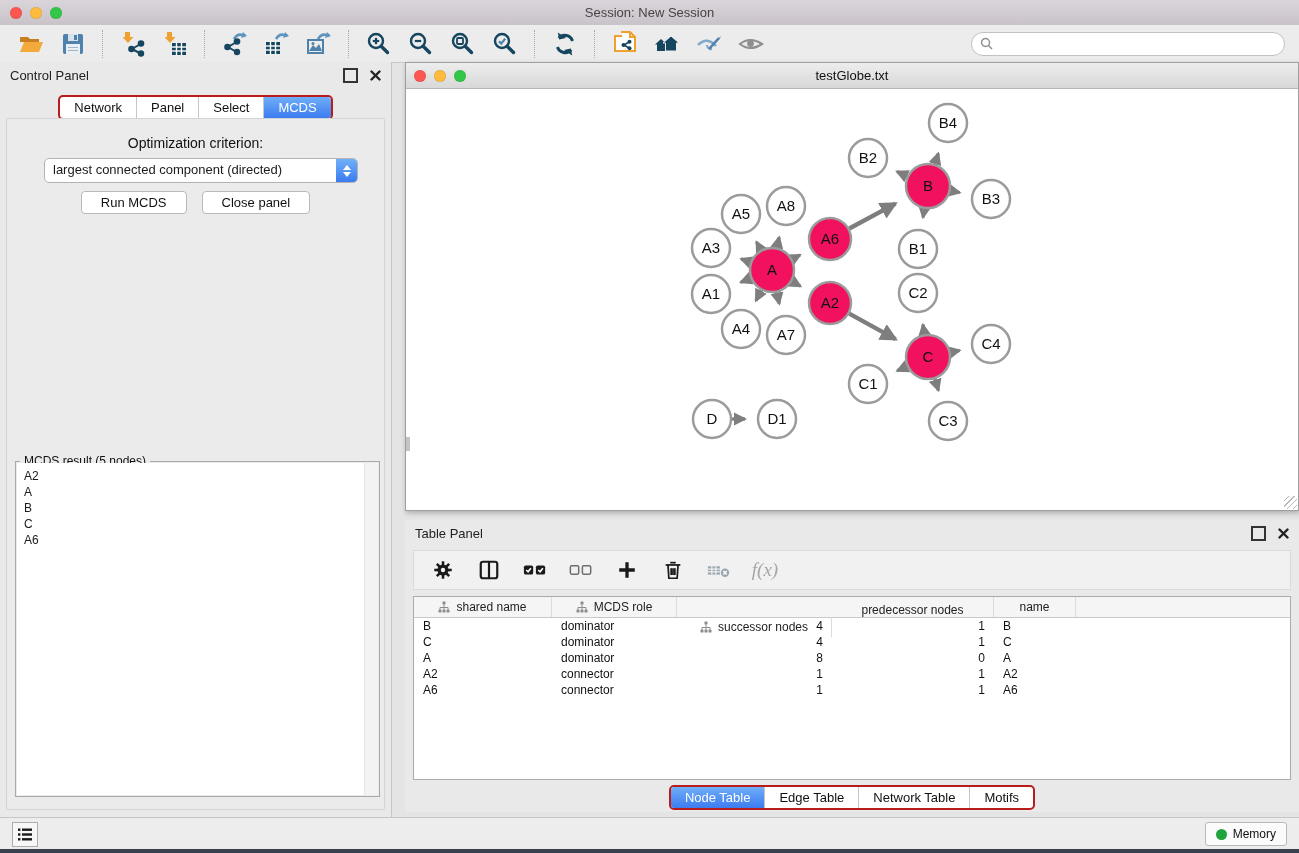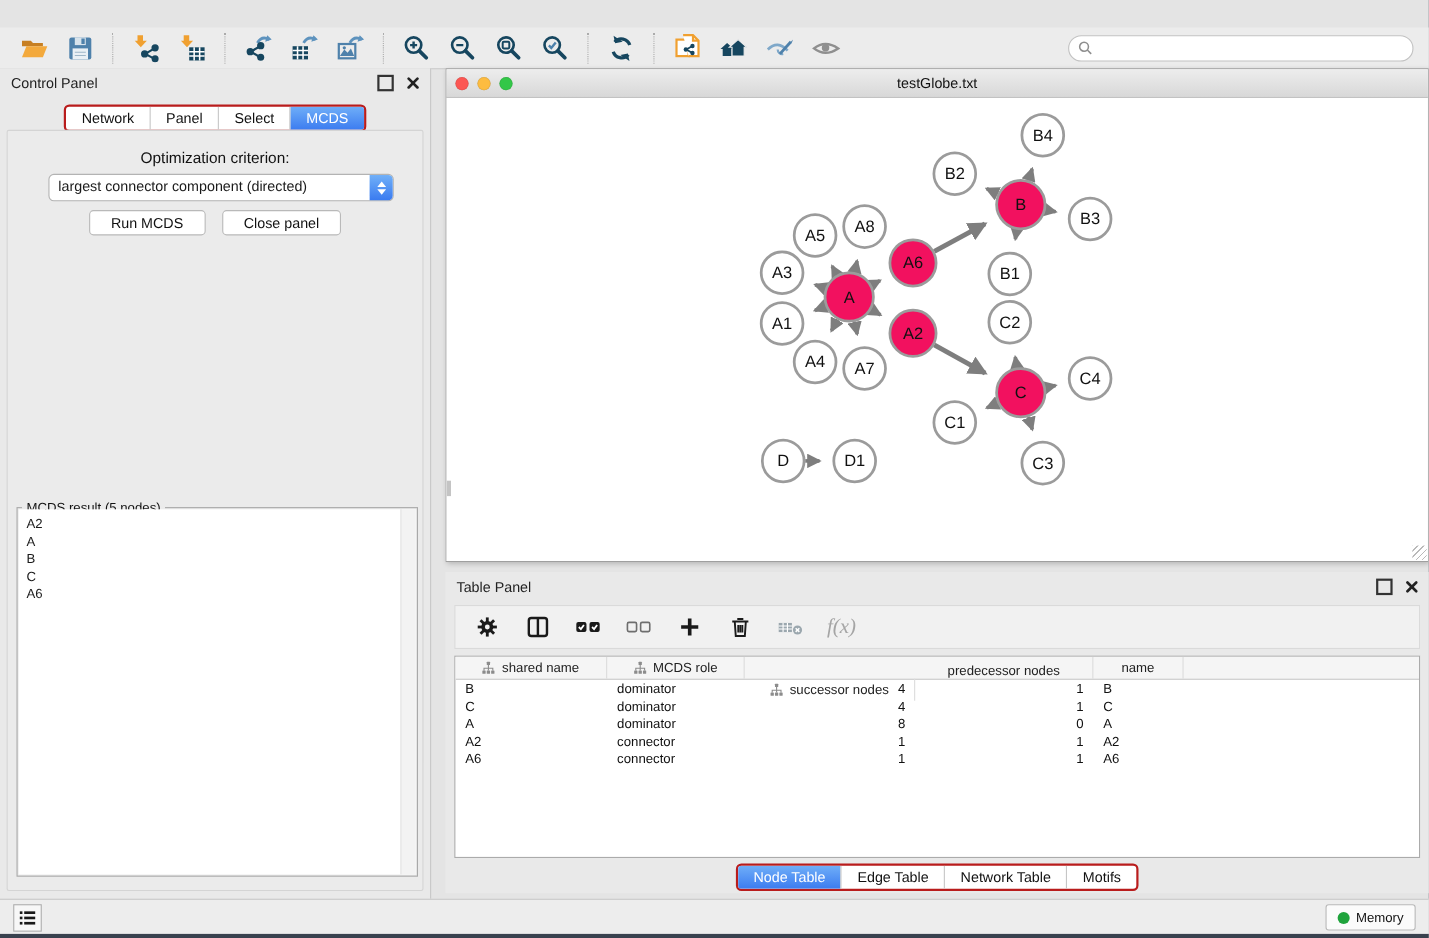--- a/index.html
+++ b/index.html
@@ -84,20 +84,26 @@
   .mem-btn{position:absolute;right:12px;top:4px;height:22px;background:#FBFBFB;border:1px solid #B9B9B9;
     border-radius:3px;display:flex;align-items:center;gap:6px;padding:0 10px;font-size:12px;color:#111;}
   .mem-dot{width:11px;height:11px;border-radius:50%;}
   .desktop-strip{position:absolute;left:0;right:0;bottom:0;height:4px;background:#39414E;}
 </style>
 </head>
 <body>
 
 <div class="app">
 
+  <div class="titlebar">
+    <div class="tl" style="background:#FC5753"></div>
+    <div class="tl" style="background:#FDBC40"></div>
+    <div class="tl" style="background:#33C748"></div>
+    <div class="wtitle">Session: New Session</div>
+  </div>
 
   <div class="toolbar">
     <div class="tbtn">
       <svg width="26" height="26" viewBox="0 0 26 26">
           <path d="M2 6h8l2 2h9v3H2z" fill="#C77F22"></path>
           <path d="M2 21l4-10h19l-4 10z" fill="#F3A93C"></path>
         </svg>
     </div>
     <div class="tbtn">
       <svg width="26" height="26" viewBox="0 0 26 26">
@@ -264,21 +270,21 @@
       <div class="seg-group">
           <div class="seg">Network</div>
           <div class="seg">Panel</div>
           <div class="seg">Select</div>
           <div class="seg active">MCDS</div>
         </div>
     </div>
     <div class="cp-inner">
       <div class="opt-label">Optimization criterion:</div>
       <div class="combo">
-        <div class="combo-text">largest connector component (directed)</div>
+        <div class="combo-text">largest connected component (directed)</div>
         <div class="combo-btn">
           <div class="arr-up"></div>
           <div class="arr-dn"></div>
         </div>
       </div>
       <div class="btn-row">
         <div class="btn">Run MCDS</div>
         <div class="btn">Close panel</div>
       </div>
       <div class="result">

